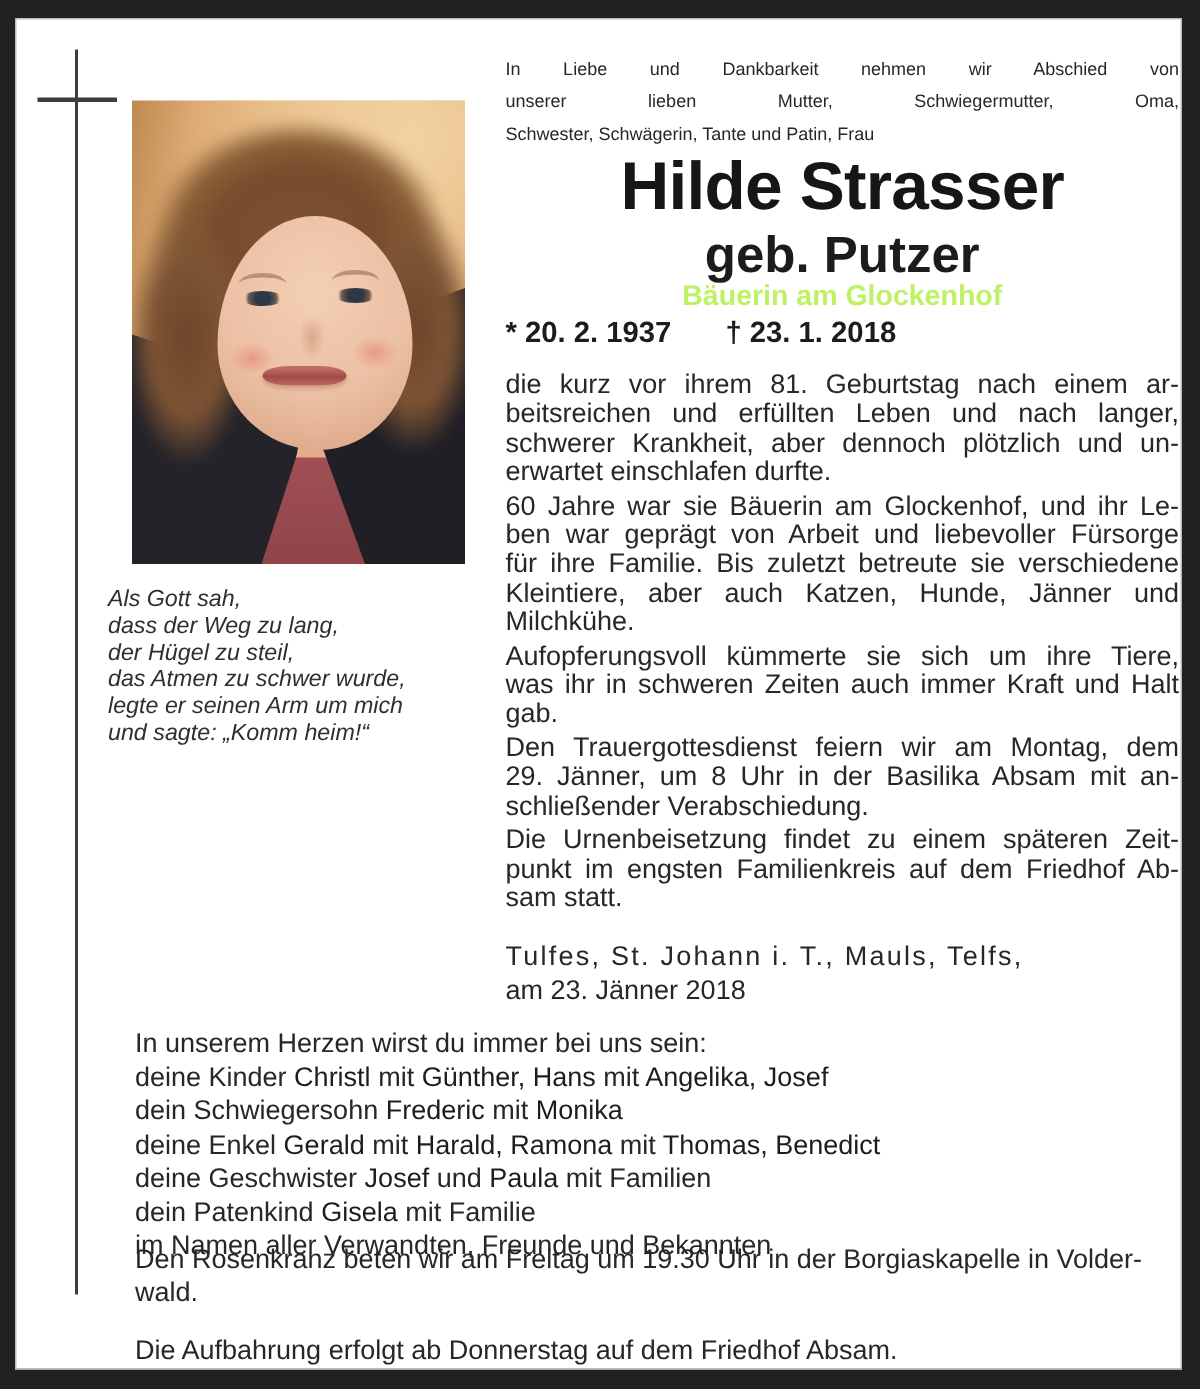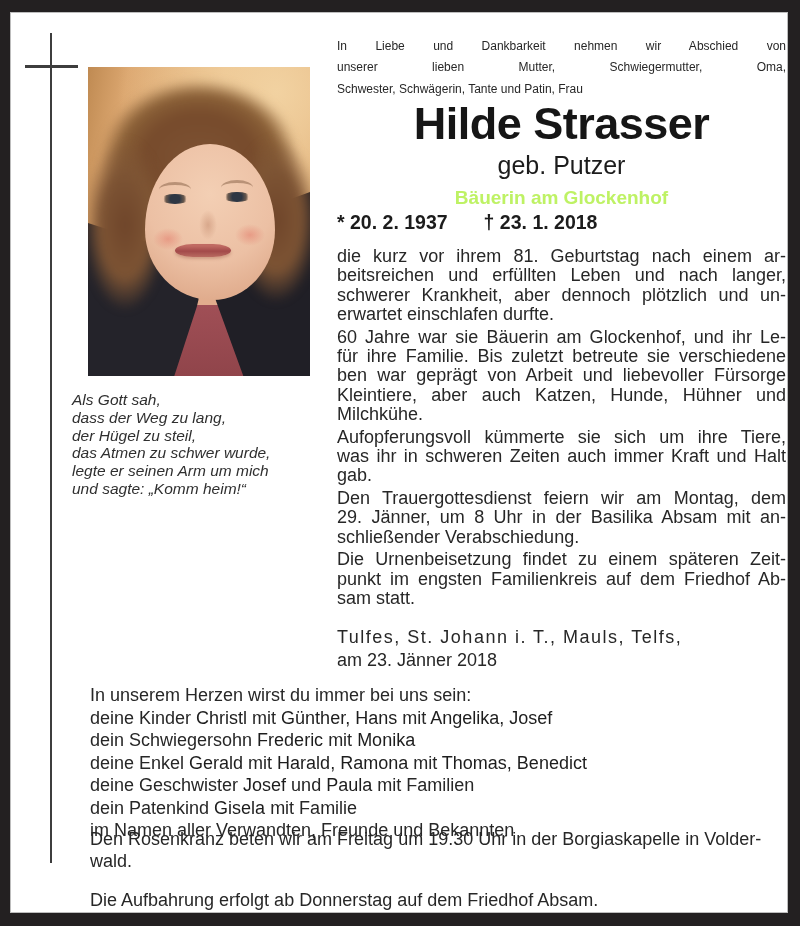--- a/index.html
+++ b/index.html
@@ -63,21 +63,21 @@
             background:linear-gradient(180deg,#c06a62 15%, #a34a4a 55%, #b86a60 100%);
             box-shadow:0 2px 3px rgba(170,110,90,.45); }
 
   
   .abs { position:absolute; }
   .intro   { left:337px; top:36px;  width:449px; font-size:12px; line-height:21.3px; }
   .jline   { text-align:justify; text-align-last:justify; }
   .lline   { text-align:left; }
   .name    { left:337px; top:100px; width:449px; margin:0; text-align:center;
              font-size:45px; line-height:48px; font-weight:bold; color:#161616; letter-spacing:-0.5px; }
-  .maiden  { left:337px; top:151px; width:449px; text-align:center; font-size:25px; font-weight:normal; color:#1c1c1c; }
+  .maiden  { left:337px; top:151px; width:449px; text-align:center; font-size:34px; font-weight:bold; color:#1c1c1c; }
   .role    { left:337px; top:187px; width:449px; text-align:center; font-size:19px; font-weight:bold; color:#bef264; }
   .dates   { left:337px; top:211px; width:449px; text-align:left; font-size:19.5px; font-weight:bold; color:#1c1c1c; }
   .dates .death { margin-left:36px; }
   .obit    { left:337px; top:247px; width:449px; font-size:18px; line-height:19.4px; }
   .obit .para { margin-top:3px; }
   .obit .para:first-child { margin-top:0; }
   .cities  { left:337px; top:627px; width:449px; font-size:18px; letter-spacing:1.5px; }
   .dateline{ left:337px; top:650px; width:449px; font-size:18px; }
   .poem    { left:72px; top:391px; width:270px; text-align:center;
              font-style:italic; font-size:15.5px; line-height:17.8px; color:#2f2f2f; }
@@ -139,23 +139,23 @@
 
   <div class="obit abs" id="obituary">
       <div class="para">
         <div class="jline">die kurz vor ihrem 81. Geburtstag nach einem ar-</div>
         <div class="jline">beitsreichen und erfüllten Leben und nach langer,</div>
         <div class="jline">schwerer Krankheit, aber dennoch plötzlich und un-</div>
         <div class="lline">erwartet einschlafen durfte.</div>
       </div>
       <div class="para">
         <div class="jline">60 Jahre war sie Bäuerin am Glockenhof, und ihr Le-</div>
+        <div class="jline">ben war geprägt von Arbeit und liebevoller Fürsorge</div>
         <div class="jline">für ihre Familie. Bis zuletzt betreute sie verschiedene</div>
-        <div class="jline">ben war geprägt von Arbeit und liebevoller Fürsorge</div>
-        <div class="jline">Kleintiere, aber auch Katzen, Hunde, Hühner und</div>
+        <div class="jline">Kleintiere, aber auch Katzen, Hunde, Jänner und</div>
         <div class="lline">Milchkühe.</div>
       </div>
       <div class="para">
         <div class="jline">Aufopferungsvoll kümmerte sie sich um ihre Tiere,</div>
         <div class="jline">was ihr in schweren Zeiten auch immer Kraft und Halt</div>
         <div class="lline">gab.</div>
       </div>
       <div class="para">
         <div class="jline">Den Trauergottesdienst feiern wir am Montag, dem</div>
         <div class="jline">29. Jänner, um 8 Uhr in der Basilika Absam mit an-</div>

